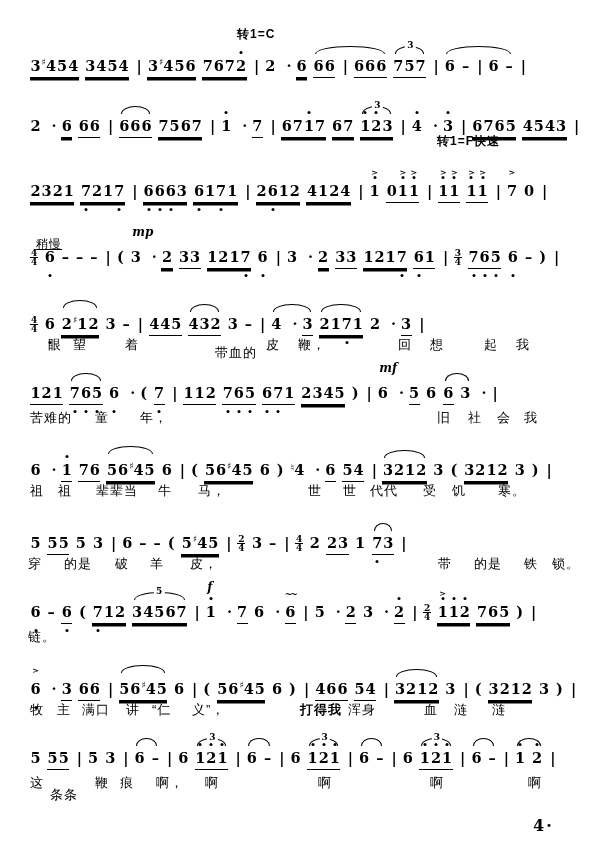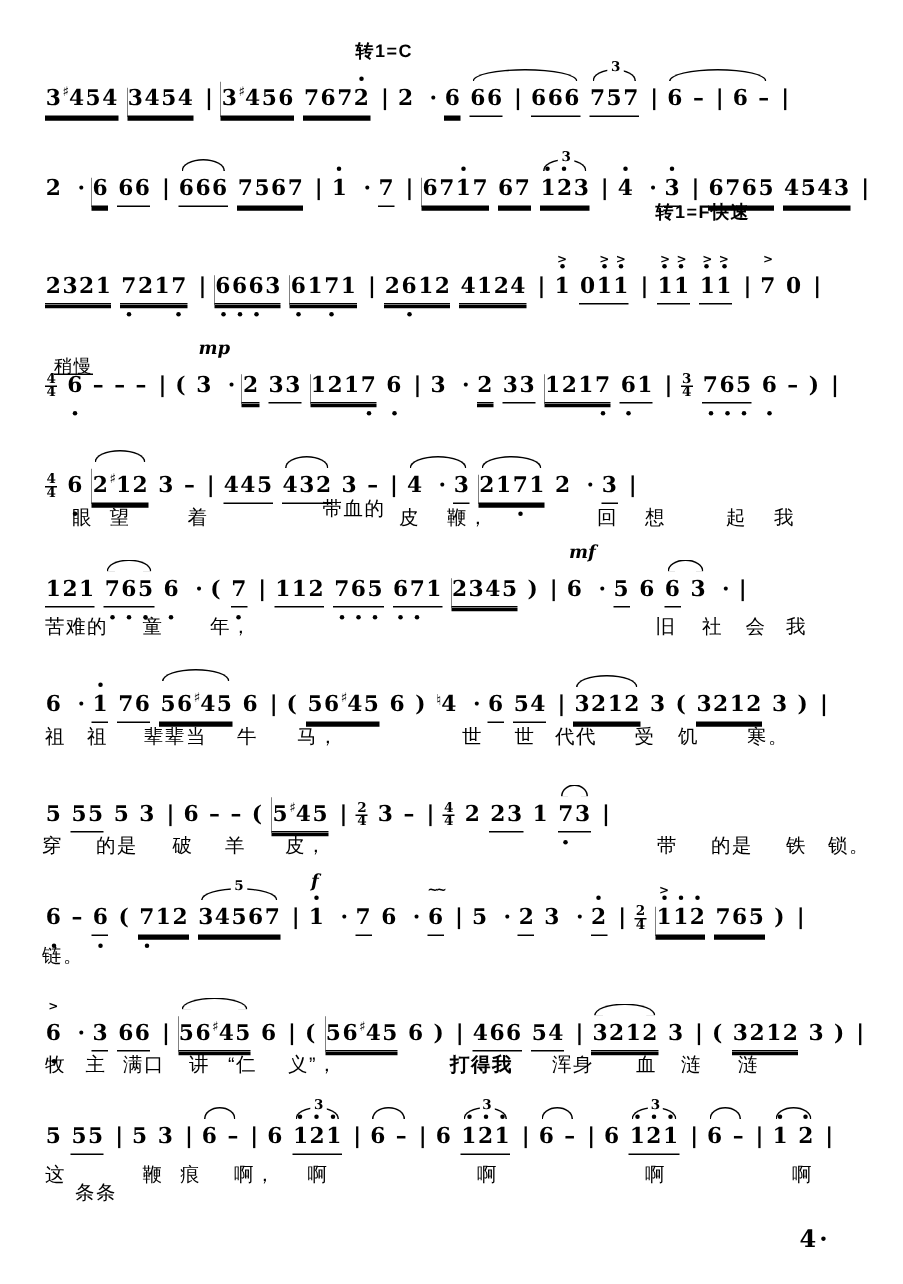--- a/index.html
+++ b/index.html
@@ -54,21 +54,21 @@
   <div class="lbl tempo">稍慢</div>
   <div id="score">
       <div class="music-line" style="top: 52px;"><span class="grp"><span class="tok u2"><span class="ch">3</span><span class="ch"><span class="sup">♯</span>4</span><span class="ch">5</span><span class="ch">4</span></span><span class="tok u2"><span class="ch">3</span><span class="ch">4</span><span class="ch">5</span><span class="ch">4</span></span><span class="tok bar"><span class="ch">|</span></span><span class="tok u2"><span class="ch">3</span><span class="ch"><span class="sup">♯</span>4</span><span class="ch">5</span><span class="ch">6</span></span><span class="tok u2"><span class="ch">7</span><span class="ch">6</span><span class="ch">7</span><span class="ch">2<span class="mka"></span></span></span><span class="tok bar"><span class="ch">|</span></span><span class="tok"><span class="ch">2</span></span><span class="tok dotsep"><span class="ch">·</span></span><span class="tok u2"><span class="ch">6</span></span></span><span class="grp"><span class="arc"></span><span class="tok u1"><span class="ch">6</span><span class="ch">6</span></span><span class="tok bar"><span class="ch">|</span></span><span class="tok u1"><span class="ch">6</span><span class="ch">6</span><span class="ch">6</span></span></span><span class="grp"><span class="arc"></span><span class="tri">3</span><span class="tok u1"><span class="ch">7</span><span class="ch">5</span><span class="ch">7</span></span></span><span class="grp"><span class="tok bar"><span class="ch">|</span></span></span><span class="grp"><span class="arc"></span><span class="tok"><span class="ch">6</span></span><span class="tok"><span class="ch">–</span></span><span class="tok bar"><span class="ch">|</span></span><span class="tok"><span class="ch">6</span></span><span class="tok"><span class="ch">–</span></span></span><span class="grp"><span class="tok bar"><span class="ch">|</span></span></span></div>
       <div class="music-line" style="top: 116px;"><span class="grp"><span class="tok"><span class="ch">2</span></span><span class="tok dotsep"><span class="ch">·</span></span><span class="tok u2"><span class="ch">6</span></span><span class="tok u1"><span class="ch">6</span><span class="ch">6</span></span><span class="tok bar"><span class="ch">|</span></span></span><span class="grp"><span class="arc"></span><span class="tok u1"><span class="ch">6</span><span class="ch">6</span><span class="ch">6</span></span></span><span class="grp"><span class="tok u2"><span class="ch">7</span><span class="ch">5</span><span class="ch">6</span><span class="ch">7</span></span><span class="tok bar"><span class="ch">|</span></span><span class="tok"><span class="ch">1<span class="mka"></span></span></span><span class="tok dotsep"><span class="ch">·</span></span><span class="tok u1"><span class="ch">7</span></span><span class="tok bar"><span class="ch">|</span></span><span class="tok u2"><span class="ch">6</span><span class="ch">7</span><span class="ch">1<span class="mka"></span></span><span class="ch">7</span></span><span class="tok u2"><span class="ch">6</span><span class="ch">7</span></span></span><span class="grp"><span class="arc"></span><span class="tri">3</span><span class="tok u2"><span class="ch">1<span class="mka"></span></span><span class="ch">2<span class="mka"></span></span><span class="ch">3</span></span></span><span class="grp"><span class="tok bar"><span class="ch">|</span></span><span class="tok"><span class="ch">4<span class="mka"></span></span></span><span class="tok dotsep"><span class="ch">·</span></span><span class="tok u1"><span class="ch">3<span class="mka"></span></span></span><span class="tok bar"><span class="ch">|</span></span><span class="tok u2"><span class="ch">6</span><span class="ch">7</span><span class="ch">6</span><span class="ch">5</span></span><span class="tok u2"><span class="ch">4</span><span class="ch">5</span><span class="ch">4</span><span class="ch">3</span></span><span class="tok bar"><span class="ch">|</span></span></span></div>
       <div class="music-line" style="top: 181px;"><span class="grp"><span class="tok u2"><span class="ch">2</span><span class="ch">3</span><span class="ch">2</span><span class="ch">1</span></span><span class="tok u2"><span class="ch">7<span class="mkb"></span></span><span class="ch">2</span><span class="ch">1</span><span class="ch">7<span class="mkb"></span></span></span><span class="tok bar"><span class="ch">|</span></span><span class="tok u2"><span class="ch">6<span class="mkb"></span></span><span class="ch">6<span class="mkb"></span></span><span class="ch">6<span class="mkb"></span></span><span class="ch">3</span></span><span class="tok u2"><span class="ch">6<span class="mkb"></span></span><span class="ch">1</span><span class="ch">7<span class="mkb"></span></span><span class="ch">1</span></span><span class="tok bar"><span class="ch">|</span></span><span class="tok u2"><span class="ch">2</span><span class="ch">6<span class="mkb"></span></span><span class="ch">1</span><span class="ch">2</span></span><span class="tok u2"><span class="ch">4</span><span class="ch">1</span><span class="ch">2</span><span class="ch">4</span></span><span class="tok bar"><span class="ch">|</span></span><span class="tok"><span class="ch">1<span class="mka"></span><span class="acc">&gt;</span></span></span><span class="tok u1"><span class="ch">0</span><span class="ch">1<span class="mka"></span><span class="acc">&gt;</span></span><span class="ch">1<span class="mka"></span><span class="acc">&gt;</span></span></span><span class="tok bar"><span class="ch">|</span></span><span class="tok u1"><span class="ch">1<span class="mka"></span><span class="acc">&gt;</span></span><span class="ch">1<span class="mka"></span><span class="acc">&gt;</span></span></span><span class="tok u1"><span class="ch">1<span class="mka"></span><span class="acc">&gt;</span></span><span class="ch">1<span class="mka"></span><span class="acc">&gt;</span></span></span><span class="tok bar"><span class="ch">|</span></span><span class="tok"><span class="ch">7<span class="acc">&gt;</span></span></span><span class="tok"><span class="ch">0</span></span><span class="tok bar"><span class="ch">|</span></span></span></div>
       <div class="music-line" style="top: 247px;"><span class="grp"><span class="ts"><span class="n">4</span><span class="n">4</span></span><span class="tok"><span class="ch">6<span class="mkb"></span></span></span><span class="tok"><span class="ch">–</span></span><span class="tok"><span class="ch">–</span></span><span class="tok"><span class="ch">–</span></span><span class="tok bar"><span class="ch">|</span></span><span class="tok"><span class="ch">(</span></span></span><span class="grp"><span class="dyn">mp</span><span class="tok"><span class="ch">3</span></span><span class="tok dotsep"><span class="ch">·</span></span><span class="tok u2"><span class="ch">2</span></span></span><span class="grp"><span class="tok u1"><span class="ch">3</span><span class="ch">3</span></span><span class="tok u2"><span class="ch">1</span><span class="ch">2</span><span class="ch">1</span><span class="ch">7<span class="mkb"></span></span></span><span class="tok"><span class="ch">6<span class="mkb"></span></span></span><span class="tok bar"><span class="ch">|</span></span><span class="tok"><span class="ch">3</span></span><span class="tok dotsep"><span class="ch">·</span></span><span class="tok u2"><span class="ch">2</span></span><span class="tok u1"><span class="ch">3</span><span class="ch">3</span></span><span class="tok u2"><span class="ch">1</span><span class="ch">2</span><span class="ch">1</span><span class="ch">7<span class="mkb"></span></span></span><span class="tok u1"><span class="ch">6<span class="mkb"></span></span><span class="ch">1</span></span><span class="tok bar"><span class="ch">|</span></span><span class="ts"><span class="n">3</span><span class="n">4</span></span><span class="tok u1"><span class="ch">7<span class="mkb"></span></span><span class="ch">6<span class="mkb"></span></span><span class="ch">5<span class="mkb"></span></span></span><span class="tok"><span class="ch">6<span class="mkb"></span></span></span><span class="tok"><span class="ch">–</span></span><span class="tok"><span class="ch">)</span></span><span class="tok bar"><span class="ch">|</span></span></span></div>
       <div class="music-line" style="top: 310px;"><span class="grp"><span class="ts"><span class="n">4</span><span class="n">4</span></span><span class="tok"><span class="ch">6<span class="mkb"></span></span></span></span><span class="grp"><span class="arc"></span><span class="tok u2"><span class="ch">2</span><span class="ch"><span class="sup">♯</span>1</span><span class="ch">2</span></span></span><span class="grp"><span class="tok"><span class="ch">3</span></span><span class="tok"><span class="ch">–</span></span><span class="tok bar"><span class="ch">|</span></span><span class="tok u1"><span class="ch">4</span><span class="ch">4</span><span class="ch">5</span></span></span><span class="grp"><span class="arc"></span><span class="tok u1"><span class="ch">4</span><span class="ch">3</span><span class="ch">2</span></span></span><span class="grp"><span class="tok"><span class="ch">3</span></span><span class="tok"><span class="ch">–</span></span><span class="tok bar"><span class="ch">|</span></span></span><span class="grp"><span class="arc"></span><span class="tok"><span class="ch">4</span></span><span class="tok dotsep"><span class="ch">·</span></span><span class="tok u1"><span class="ch">3</span></span></span><span class="grp"><span class="arc"></span><span class="tok u2"><span class="ch">2</span><span class="ch">1</span><span class="ch">7<span class="mkb"></span></span><span class="ch">1</span></span></span><span class="grp"><span class="tok"><span class="ch">2</span></span><span class="tok dotsep"><span class="ch">·</span></span><span class="tok u1"><span class="ch">3</span></span><span class="tok bar"><span class="ch">|</span></span></span></div>
       <span class="lyric" style="left: 48px; top: 336px;">眼</span>
       <span class="lyric" style="left: 73px; top: 336px;">望</span>
       <span class="lyric" style="left: 125px; top: 336px;">着</span>
-      <span class="lyric" style="left: 215px; top: 330px;">带血的</span>
+      <span class="lyric" style="left: 215px; top: 344px;">带血的</span>
       <span class="lyric" style="left: 266px; top: 336px;">皮</span>
       <span class="lyric" style="left: 298px; top: 336px;">鞭，</span>
       <span class="lyric" style="left: 398px; top: 336px;">回</span>
       <span class="lyric" style="left: 430px; top: 336px;">想</span>
       <span class="lyric" style="left: 484px; top: 336px;">起</span>
       <span class="lyric" style="left: 516px; top: 336px;">我</span>
       <div class="music-line" style="top: 383px;"><span class="grp"><span class="tok u1"><span class="ch">1</span><span class="ch">2</span><span class="ch">1</span></span></span><span class="grp"><span class="arc"></span><span class="tok u1"><span class="ch">7<span class="mkb"></span></span><span class="ch">6<span class="mkb"></span></span><span class="ch">5<span class="mkb"></span></span></span></span><span class="grp"><span class="tok"><span class="ch">6<span class="mkb"></span></span></span><span class="tok dotsep"><span class="ch">·</span></span><span class="tok"><span class="ch">(</span></span><span class="tok u1"><span class="ch">7<span class="mkb"></span></span></span><span class="tok bar"><span class="ch">|</span></span><span class="tok u1"><span class="ch">1</span><span class="ch">1</span><span class="ch">2</span></span><span class="tok u1"><span class="ch">7<span class="mkb"></span></span><span class="ch">6<span class="mkb"></span></span><span class="ch">5<span class="mkb"></span></span></span><span class="tok u1"><span class="ch">6<span class="mkb"></span></span><span class="ch">7<span class="mkb"></span></span><span class="ch">1</span></span><span class="tok u2"><span class="ch">2</span><span class="ch">3</span><span class="ch">4</span><span class="ch">5</span></span><span class="tok"><span class="ch">)</span></span><span class="tok bar"><span class="ch">|</span></span></span><span class="grp"><span class="dyn">mf</span><span class="tok"><span class="ch">6</span></span><span class="tok dotsep"><span class="ch">·</span></span><span class="tok u1"><span class="ch">5</span></span></span><span class="grp"><span class="tok"><span class="ch">6</span></span></span><span class="grp"><span class="arc"></span><span class="tok u1"><span class="ch">6</span></span><span class="tok"><span class="ch">3</span></span></span><span class="grp"><span class="tok dotsep"><span class="ch">·</span></span><span class="tok bar"><span class="ch">|</span></span></span></div>
       <span class="lyric" style="left: 30px; top: 409px;">苦难的</span>
       <span class="lyric" style="left: 95px; top: 409px;">童</span>
       <span class="lyric" style="left: 140px; top: 409px;">年，</span>
@@ -102,21 +102,21 @@
       <div class="music-line" style="top: 602px;"><span class="grp"><span class="tok"><span class="ch">6<span class="mkb"></span></span></span><span class="tok"><span class="ch">–</span></span><span class="tok u1"><span class="ch">6<span class="mkb"></span></span></span><span class="tok"><span class="ch">(</span></span><span class="tok u2"><span class="ch">7<span class="mkb"></span></span><span class="ch">1</span><span class="ch">2</span></span></span><span class="grp"><span class="arc"></span><span class="tri">5</span><span class="tok u2"><span class="ch">3</span><span class="ch">4</span><span class="ch">5</span><span class="ch">6</span><span class="ch">7</span></span></span><span class="grp"><span class="tok bar"><span class="ch">|</span></span></span><span class="grp"><span class="dyn">f</span><span class="tok"><span class="ch">1<span class="mka"></span></span></span><span class="tok dotsep"><span class="ch">·</span></span><span class="tok u1"><span class="ch">7</span></span></span><span class="grp"><span class="tok"><span class="ch">6</span></span><span class="tok dotsep"><span class="ch">·</span></span><span class="tok u1"><span class="ch">6<span class="trl">~~</span></span></span><span class="tok bar"><span class="ch">|</span></span><span class="tok"><span class="ch">5</span></span><span class="tok dotsep"><span class="ch">·</span></span><span class="tok u1"><span class="ch">2</span></span><span class="tok"><span class="ch">3</span></span><span class="tok dotsep"><span class="ch">·</span></span><span class="tok u1"><span class="ch">2<span class="mka"></span></span></span><span class="tok bar"><span class="ch">|</span></span><span class="ts"><span class="n">2</span><span class="n">4</span></span><span class="tok u2"><span class="ch">1<span class="mka"></span><span class="acc">&gt;</span></span><span class="ch">1<span class="mka"></span></span><span class="ch">2<span class="mka"></span></span></span><span class="tok u2"><span class="ch">7</span><span class="ch">6</span><span class="ch">5</span></span><span class="tok"><span class="ch">)</span></span><span class="tok bar"><span class="ch">|</span></span></span></div>
       <span class="lyric" style="left: 28px; top: 628px;">链。</span>
       <div class="music-line" style="top: 675px;"><span class="grp"><span class="tok"><span class="ch">6<span class="mkb"></span><span class="acc">&gt;</span></span></span><span class="tok dotsep"><span class="ch">·</span></span><span class="tok u1"><span class="ch">3</span></span><span class="tok u1"><span class="ch">6</span><span class="ch">6</span></span><span class="tok bar"><span class="ch">|</span></span></span><span class="grp"><span class="arc"></span><span class="tok u2"><span class="ch">5</span><span class="ch">6</span><span class="ch"><span class="sup">♯</span>4</span><span class="ch">5</span></span></span><span class="grp"><span class="tok"><span class="ch">6</span></span><span class="tok bar"><span class="ch">|</span></span><span class="tok"><span class="ch">(</span></span><span class="tok u2"><span class="ch">5</span><span class="ch">6</span><span class="ch"><span class="sup">♯</span>4</span><span class="ch">5</span></span><span class="tok"><span class="ch">6</span></span><span class="tok"><span class="ch">)</span></span><span class="tok bar"><span class="ch">|</span></span><span class="tok u1"><span class="ch">4</span><span class="ch">6</span><span class="ch">6</span></span><span class="tok u1"><span class="ch">5</span><span class="ch">4</span></span><span class="tok bar"><span class="ch">|</span></span></span><span class="grp"><span class="arc"></span><span class="tok u2"><span class="ch">3</span><span class="ch">2</span><span class="ch">1</span><span class="ch">2</span></span></span><span class="grp"><span class="tok"><span class="ch">3</span></span><span class="tok bar"><span class="ch">|</span></span><span class="tok"><span class="ch">(</span></span><span class="tok u2"><span class="ch">3</span><span class="ch">2</span><span class="ch">1</span><span class="ch">2</span></span><span class="tok"><span class="ch">3</span></span><span class="tok"><span class="ch">)</span></span><span class="tok bar"><span class="ch">|</span></span></span></div>
       <span class="lyric" style="left: 30px; top: 701px;">牧</span>
       <span class="lyric" style="left: 57px; top: 701px;">主</span>
       <span class="lyric" style="left: 82px; top: 701px;">满口</span>
       <span class="lyric" style="left: 126px; top: 701px;">讲</span>
       <span class="lyric" style="left: 152px; top: 701px;">“仁</span>
       <span class="lyric" style="left: 192px; top: 701px;">义”，</span>
       <span class="lyric" style="left: 300px; top: 701px; font-weight: bold;">打得我</span>
-      <span class="lyric" style="left: 368px; top: 701px;">浑身</span>
+      <span class="lyric" style="left: 348px; top: 701px;">浑身</span>
       <span class="lyric" style="left: 424px; top: 701px;">血</span>
       <span class="lyric" style="left: 454px; top: 701px;">涟</span>
       <span class="lyric" style="left: 492px; top: 701px;">涟</span>
       <div class="music-line" style="top: 748px;"><span class="grp"><span class="tok"><span class="ch">5</span></span><span class="tok u1"><span class="ch">5</span><span class="ch">5</span></span><span class="tok bar"><span class="ch">|</span></span><span class="tok"><span class="ch">5</span></span><span class="tok"><span class="ch">3</span></span><span class="tok bar"><span class="ch">|</span></span></span><span class="grp"><span class="arc"></span><span class="tok"><span class="ch">6</span></span><span class="tok"><span class="ch">–</span></span></span><span class="grp"><span class="tok bar"><span class="ch">|</span></span><span class="tok"><span class="ch">6</span></span></span><span class="grp"><span class="arc"></span><span class="tri">3</span><span class="tok u1"><span class="ch">1<span class="mka"></span></span><span class="ch">2<span class="mka"></span></span><span class="ch">1<span class="mka"></span></span></span></span><span class="grp"><span class="tok bar"><span class="ch">|</span></span></span><span class="grp"><span class="arc"></span><span class="tok"><span class="ch">6</span></span><span class="tok"><span class="ch">–</span></span></span><span class="grp"><span class="tok bar"><span class="ch">|</span></span><span class="tok"><span class="ch">6</span></span></span><span class="grp"><span class="arc"></span><span class="tri">3</span><span class="tok u1"><span class="ch">1<span class="mka"></span></span><span class="ch">2<span class="mka"></span></span><span class="ch">1<span class="mka"></span></span></span></span><span class="grp"><span class="tok bar"><span class="ch">|</span></span></span><span class="grp"><span class="arc"></span><span class="tok"><span class="ch">6</span></span><span class="tok"><span class="ch">–</span></span></span><span class="grp"><span class="tok bar"><span class="ch">|</span></span><span class="tok"><span class="ch">6</span></span></span><span class="grp"><span class="arc"></span><span class="tri">3</span><span class="tok u1"><span class="ch">1<span class="mka"></span></span><span class="ch">2<span class="mka"></span></span><span class="ch">1<span class="mka"></span></span></span></span><span class="grp"><span class="tok bar"><span class="ch">|</span></span></span><span class="grp"><span class="arc"></span><span class="tok"><span class="ch">6</span></span><span class="tok"><span class="ch">–</span></span></span><span class="grp"><span class="tok bar"><span class="ch">|</span></span></span><span class="grp"><span class="arc"></span><span class="tok"><span class="ch">1<span class="mka"></span></span></span><span class="tok"><span class="ch">2<span class="mka"></span></span></span></span><span class="grp"><span class="tok bar"><span class="ch">|</span></span></span></div>
       <span class="lyric" style="left: 30px; top: 774px;">这</span>
       <span class="lyric" style="left: 50px; top: 786px;">条条</span>
       <span class="lyric" style="left: 95px; top: 774px;">鞭</span>
       <span class="lyric" style="left: 120px; top: 774px;">痕</span>
       <span class="lyric" style="left: 156px; top: 774px;">啊，</span>
       <span class="lyric" style="left: 205px; top: 774px;">啊</span>

